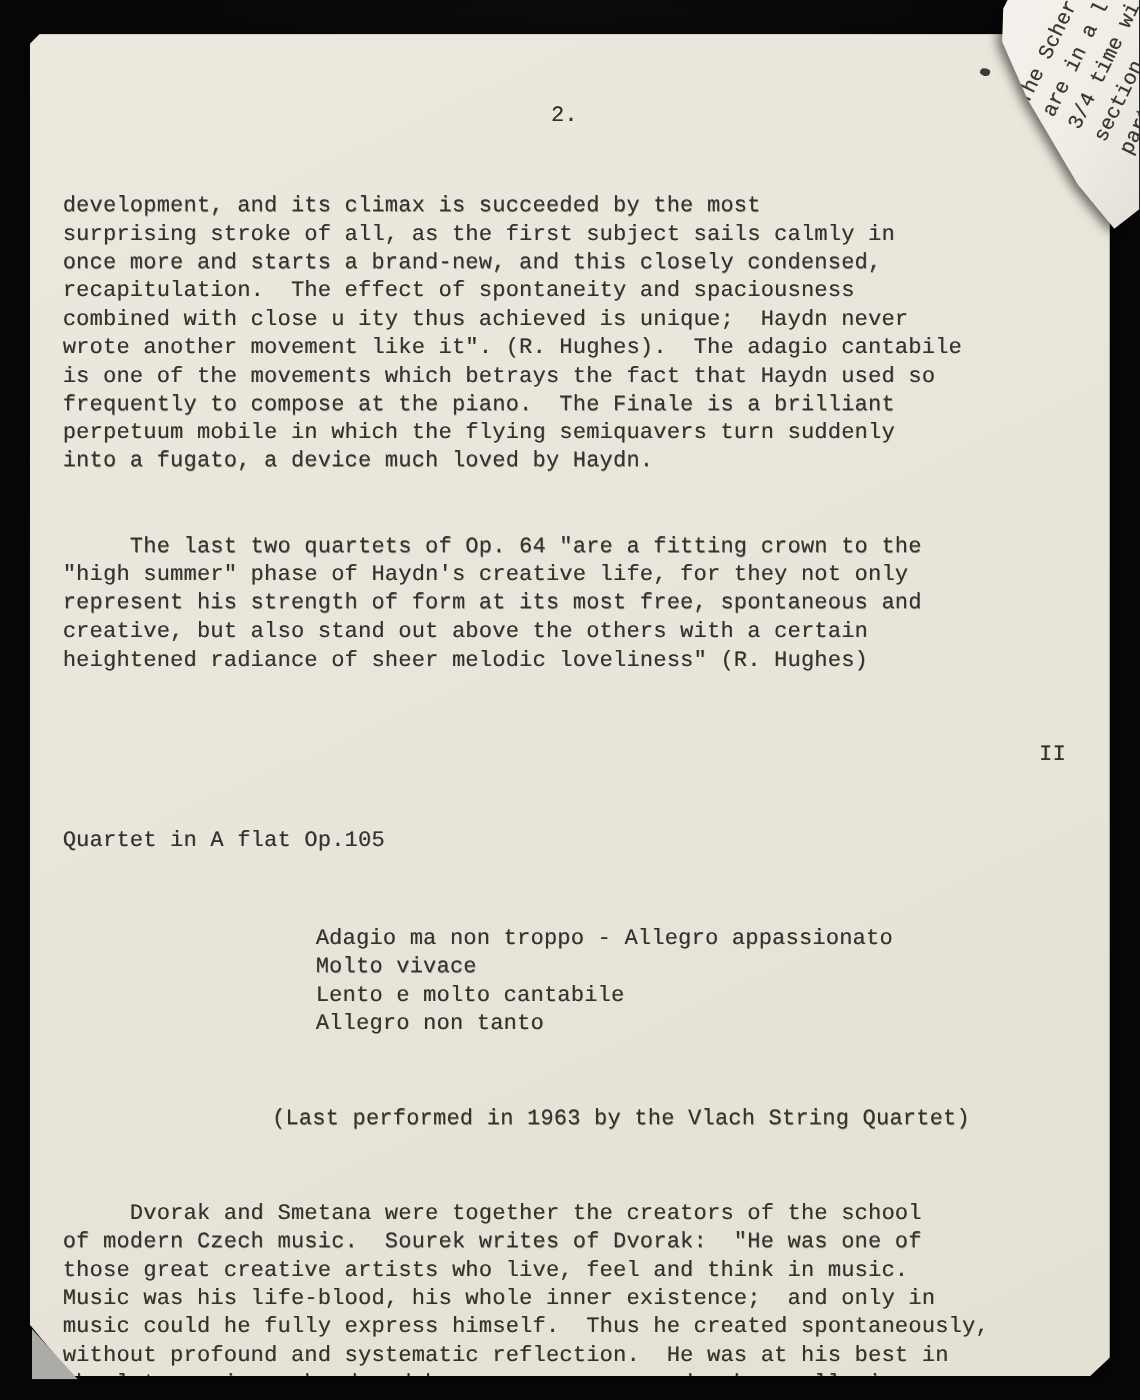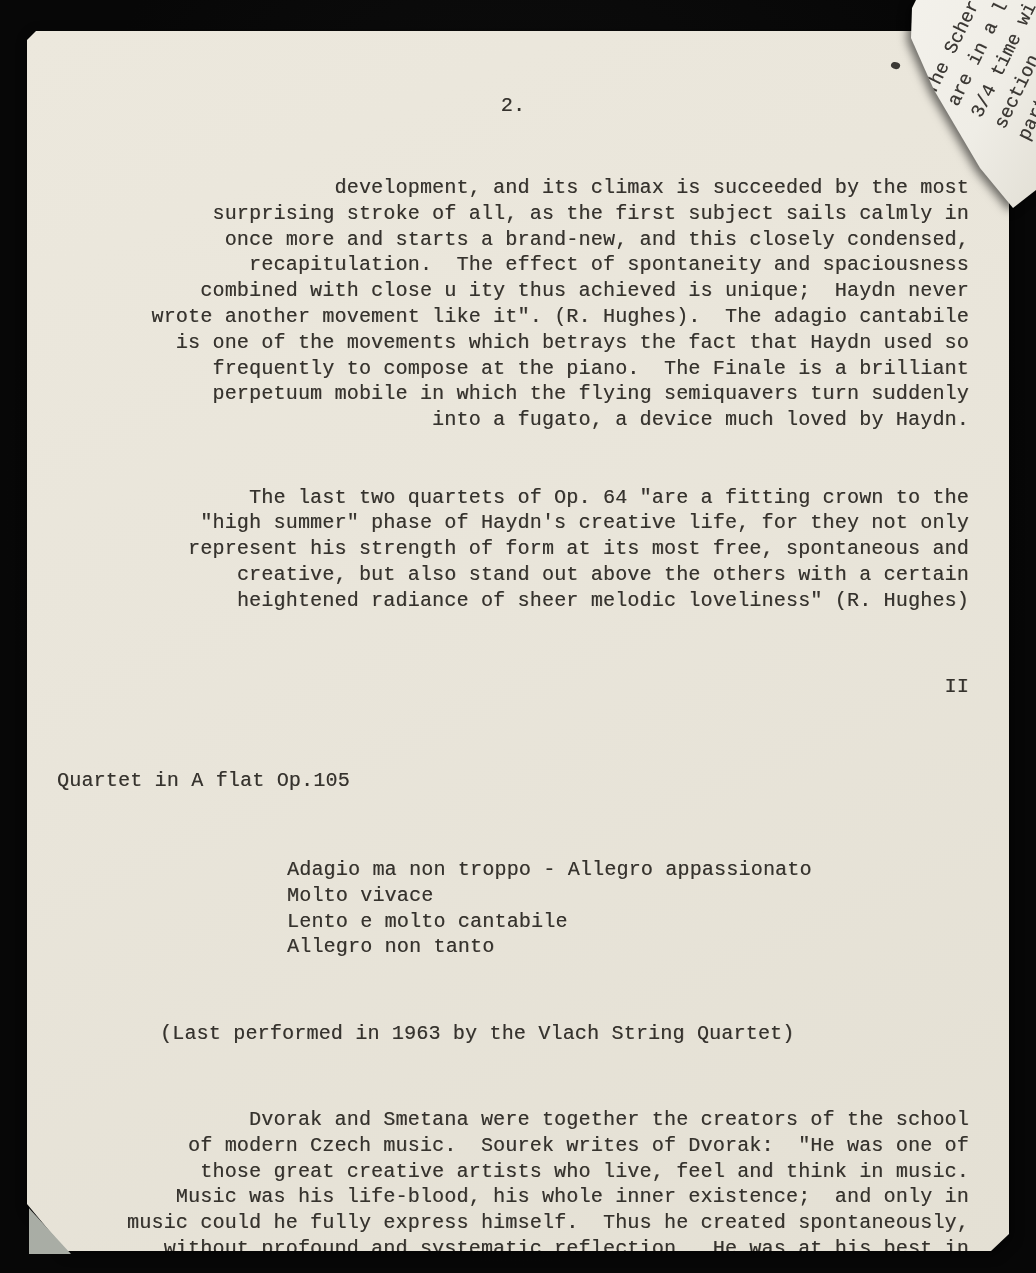--- a/index.html
+++ b/index.html
@@ -24,27 +24,27 @@
     background:#a9ada5; clip-path:polygon(0 12%, 100% 100%, 0 100%);
     z-index:1;
   }
   .content {
     position:absolute; left:30px; top:10px; width:912px;
     font-size:20px; line-height:25.8px; color:#35322d;
     text-shadow:0.4px 0.3px 0.6px rgba(48,44,38,.5);
     white-space:pre; letter-spacing:0.2px;
   }
   .page-number { text-align:center; }
-  .para { margin-top:0;text-align:right; }
+  .para { margin-top:0; }
   .p1 { margin-top:5px; }
   .p2 { }
   .heading { margin-top:9px; text-align:right; }
-  .work-line { display:flex; justify-content:space-between; padding-right:122px;margin-top:16px; }
+  .work-line { display:flex; justify-content:space-between; padding-right:122px; }
   .movements { margin-top:12px; margin-left:230px; }
-  .last-performed { margin-top:9px; margin-left:103px; }
+  .last-performed { margin-top:9px; margin-left:103px;text-align:center; }
   .p3 { margin-top:9px; }
   .smudge {
     position:absolute; left:864px; top:31px; width:9px; height:7px;
     background:#1c1a18; border-radius:60% 40% 55% 45%; transform:rotate(25deg);
     opacity:.85;
   }
   .sheet-wrap { position:absolute; inset:0; z-index:3; filter:drop-shadow(-4px 3px 5px rgba(0,0,0,.55)); pointer-events:none; }
   .sheet2 {
     position:absolute; right:0; top:0; width:152px; height:216px;
     background:linear-gradient(120deg,#f4f2ec 0%, #efede6 60%, #e2dfd5 100%);

